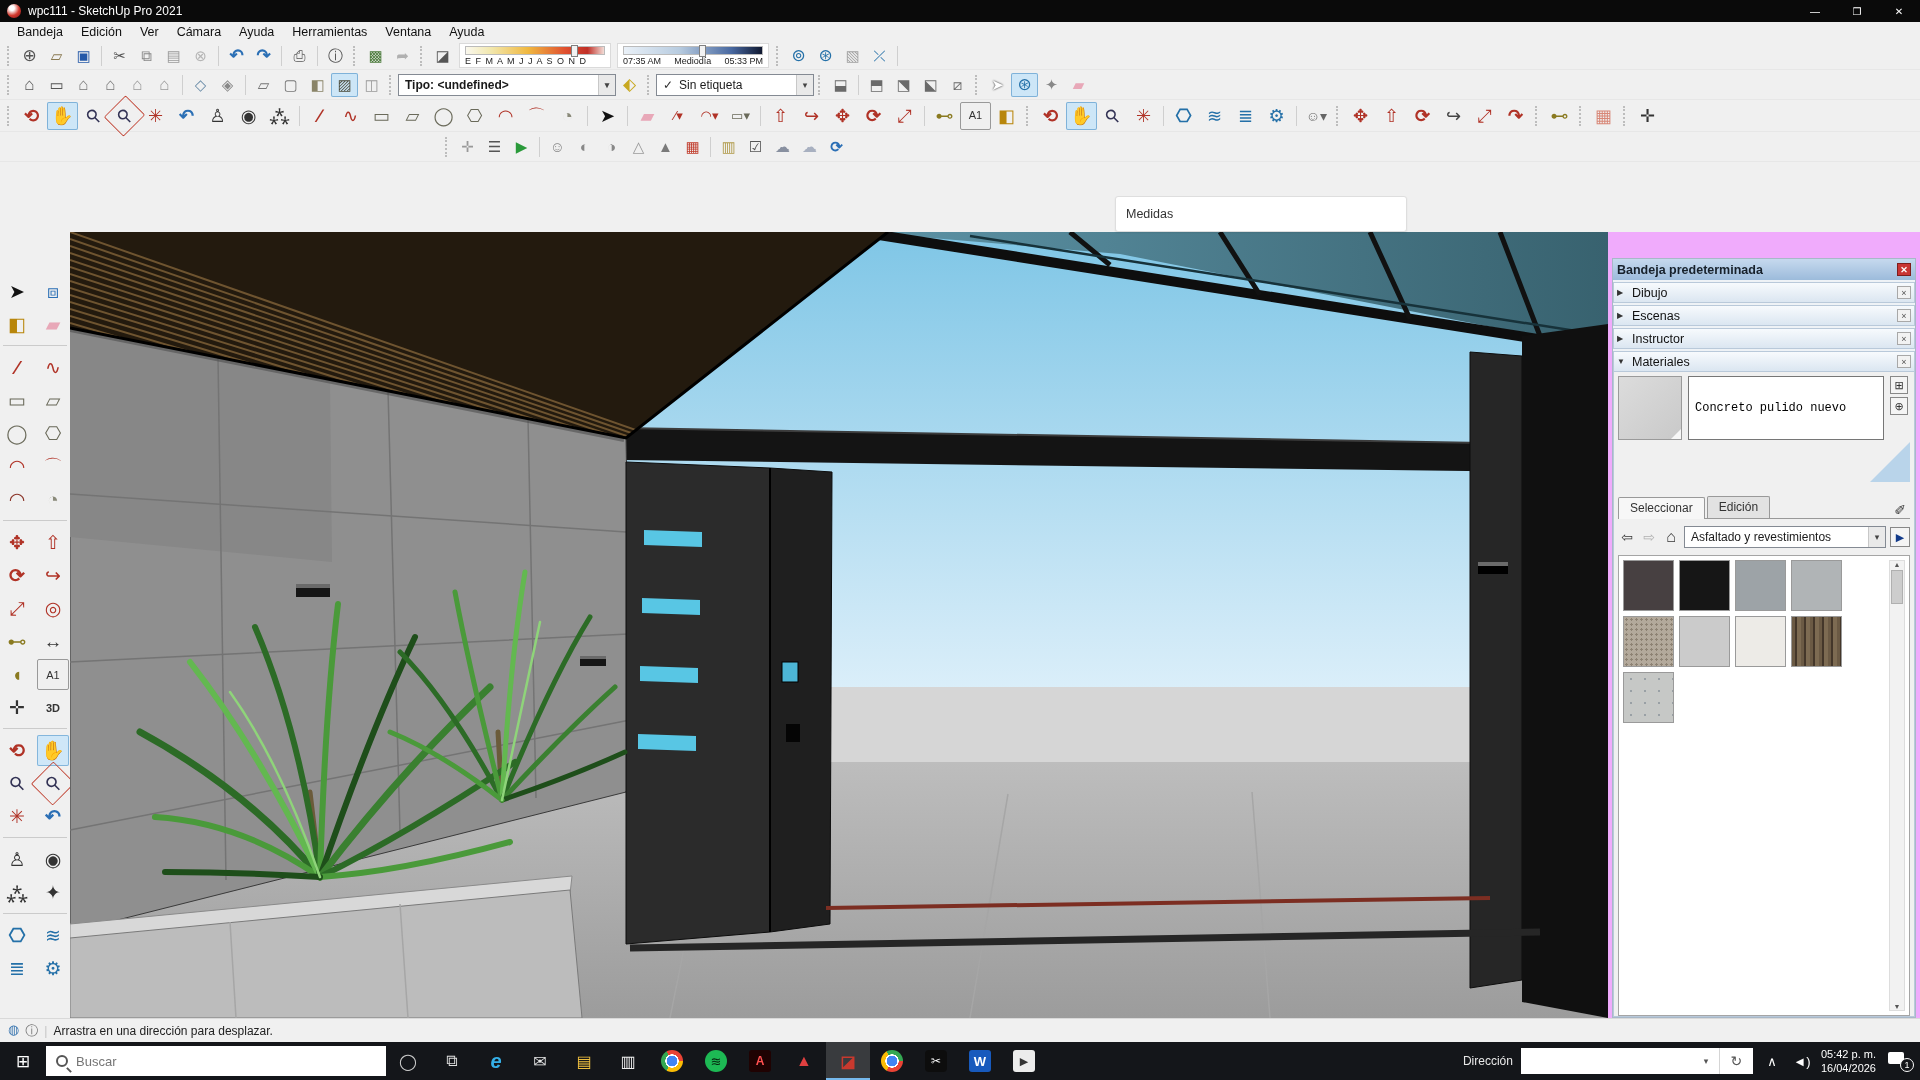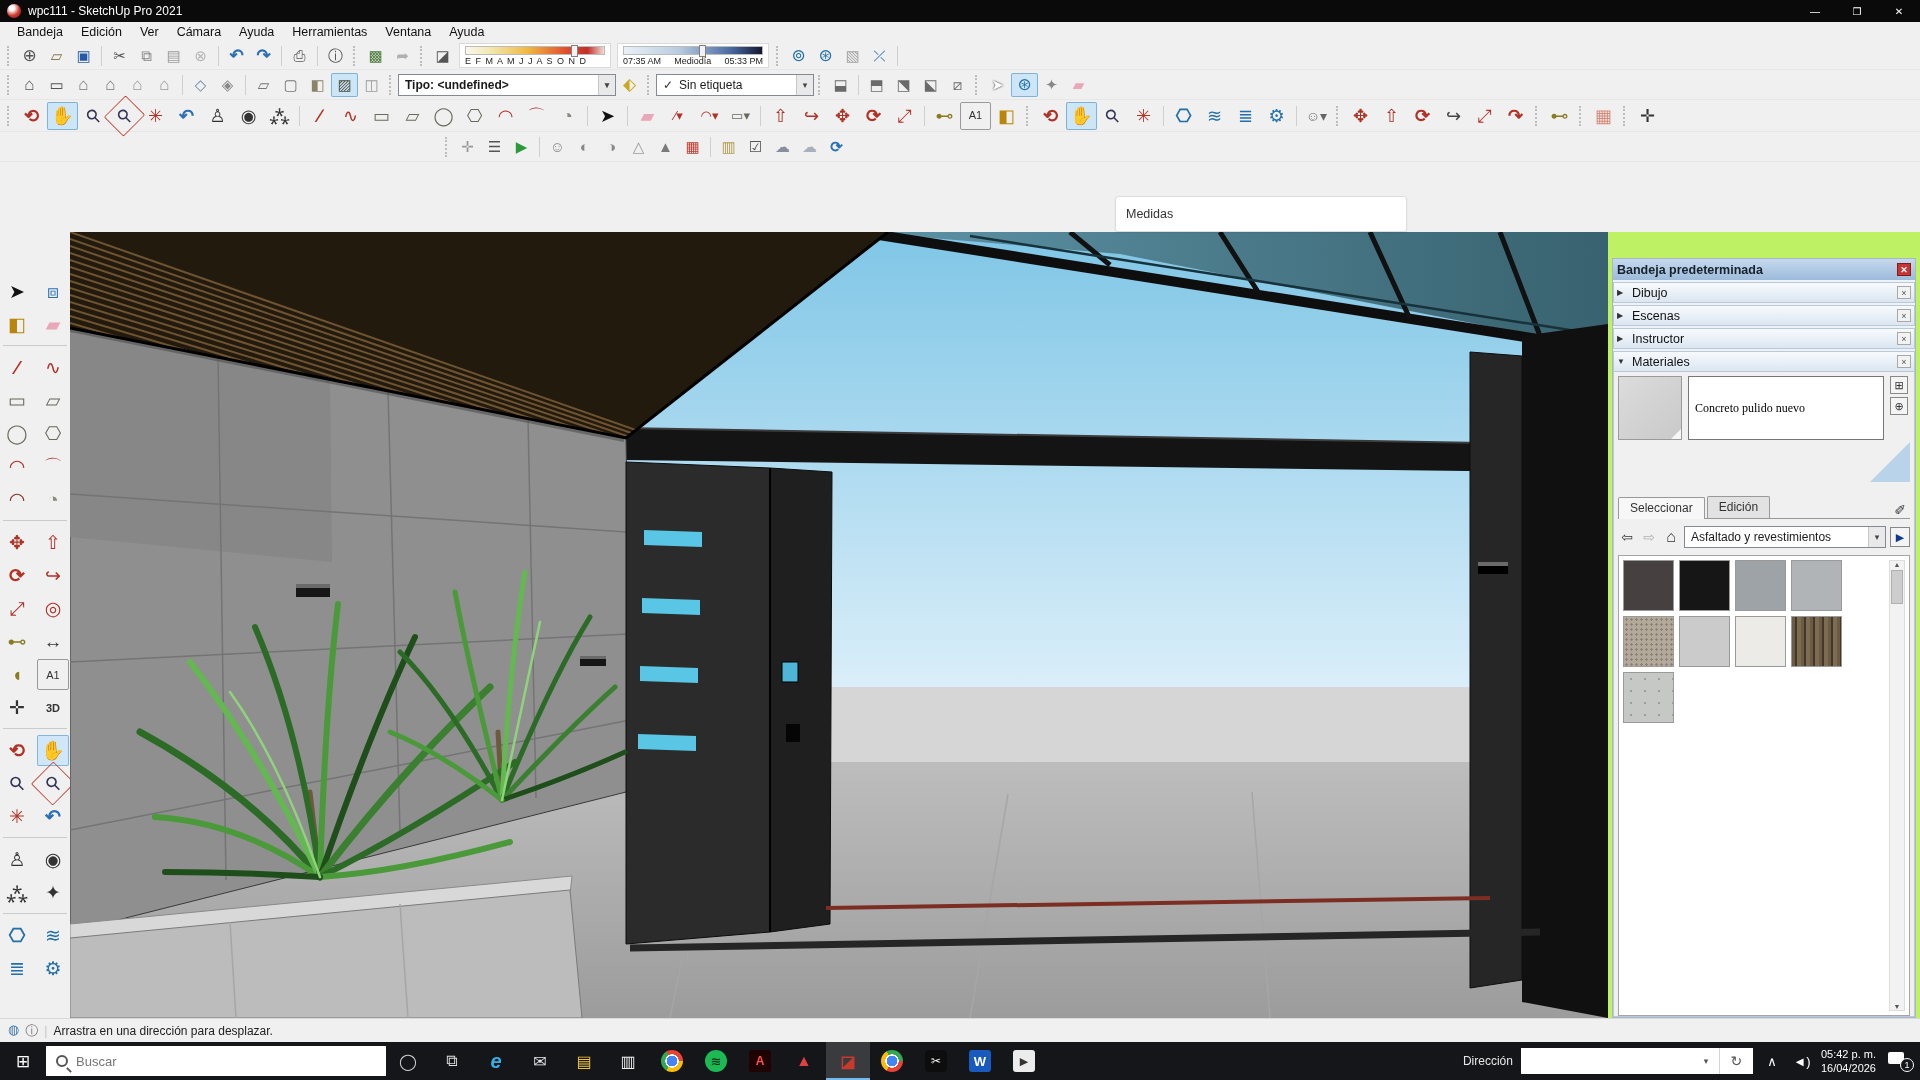--- a/index.html
+++ b/index.html
@@ -43,33 +43,33 @@
   .gapstrip{height:70px;background:#f0f0f0}
   .main{display:flex;height:786px}
   .lpal{width:70px;background:#f0f0f0;padding-top:44px;display:flex;justify-content:center;flex:none}
   .lgrid{display:grid;grid-template-columns:32px 32px;gap:2px 4px;align-content:start}
   .pic{width:32px;height:31px;display:flex;align-items:center;justify-content:center;font-size:19px;color:#444;border-radius:2px}
   .pdiv{grid-column:1/-1;height:2px;border-top:1px solid #cbcbcb;margin:3px 2px}
   .viewport{flex:1;position:relative;background:#dfeef8}
   .viewport svg{display:block;width:100%;height:100%}
 
   
-  .rdock{width:312px;background:#bef264;padding:26px 4px 0 4px;flex:none}
+  .rdock{width:312px;background:#f0abfc;padding:26px 4px 0 4px;flex:none}
   .tray{height:760px;display:flex;flex-direction:column;border:1px solid #a8b8c8;background:#eef2f6}
   .trayhead{height:21px;background:linear-gradient(#c6d9ee,#9cbbdb);display:flex;align-items:center;padding:0 4px;font-weight:bold;font-size:12.5px;color:#17212b;flex:none}
   .tclose{width:14px;height:13px;background:#c83434;color:#fff;border:1px solid #7e1d1d;font-size:9px;display:flex;align-items:center;justify-content:center;margin-left:auto}
   .traybar{height:21px;margin-top:2px;background:linear-gradient(#f7fafd,#dbe6f1);border:1px solid #b9c9da;display:flex;align-items:center;padding:0 3px;flex:none}
   .tri{width:15px;font-size:8px;color:#333}
   .bar-label{font-size:12.5px;color:#111}
   .bar-x{width:14px;height:13px;margin-left:auto;border:1px solid #a8a8a8;background:#f2f2f2;color:#555;font-size:9px;display:flex;align-items:center;justify-content:center}
   .matwrap{flex:1;display:flex;flex-direction:column;background:#f0f0f0;border:1px solid #b9c9da;border-top:none;padding:4px 4px 0 4px}
   .matrow{display:flex;gap:6px}
   .thumb{width:64px;height:64px;border:1px solid #9a9a9a;background:linear-gradient(135deg,#dcdcdc,#c9c9c9);position:relative;flex:none}
   .thumb .fold{position:absolute;right:0;bottom:0;width:0;height:0;border-left:10px solid transparent;border-bottom:10px solid #f7f7f7}
-  .matname{flex:1;height:22px;border:1px solid #767676;font-size:12px;padding:0 6px;font-family:Liberation Serif, serif}
+  .matname{flex:1;height:22px;border:1px solid #767676;font-size:12px;padding:0 6px;font-family:Liberation Mono, monospace}
   .sidebtns{display:flex;flex-direction:column;gap:3px;width:20px;flex:none}
   .sbtn{width:18px;height:18px;border:1px solid #888;background:#f4f4f4;font-size:11px;display:flex;align-items:center;justify-content:center;color:#333}
   .sampletri{align-self:flex-end;width:0;height:0;border-left:40px solid transparent;border-bottom:40px solid #b9d4ea;margin:2px 0 0 0}
   .tabstrip{display:flex;align-items:flex-end;border-bottom:1px solid #999;margin-top:14px}
   .tab{padding:3px 11px;font-size:12px;border:1px solid #999;border-bottom:none;background:#e2e2e2;color:#333;margin-right:2px;border-radius:2px 2px 0 0}
   .tab.active{background:#f7f7f7;position:relative;top:1px;padding-bottom:4px}
   .dropper{margin-left:auto;font-size:14px;color:#333;padding:0 4px}
   .navrow{display:flex;align-items:center;gap:4px;margin-top:7px}
   .navic{width:18px;display:flex;justify-content:center;font-size:14px}
   .detailbtn{width:20px;height:20px;border:1px solid #888;background:#f4f4f4;color:#123a8a;font-size:11px;display:flex;align-items:center;justify-content:center}

